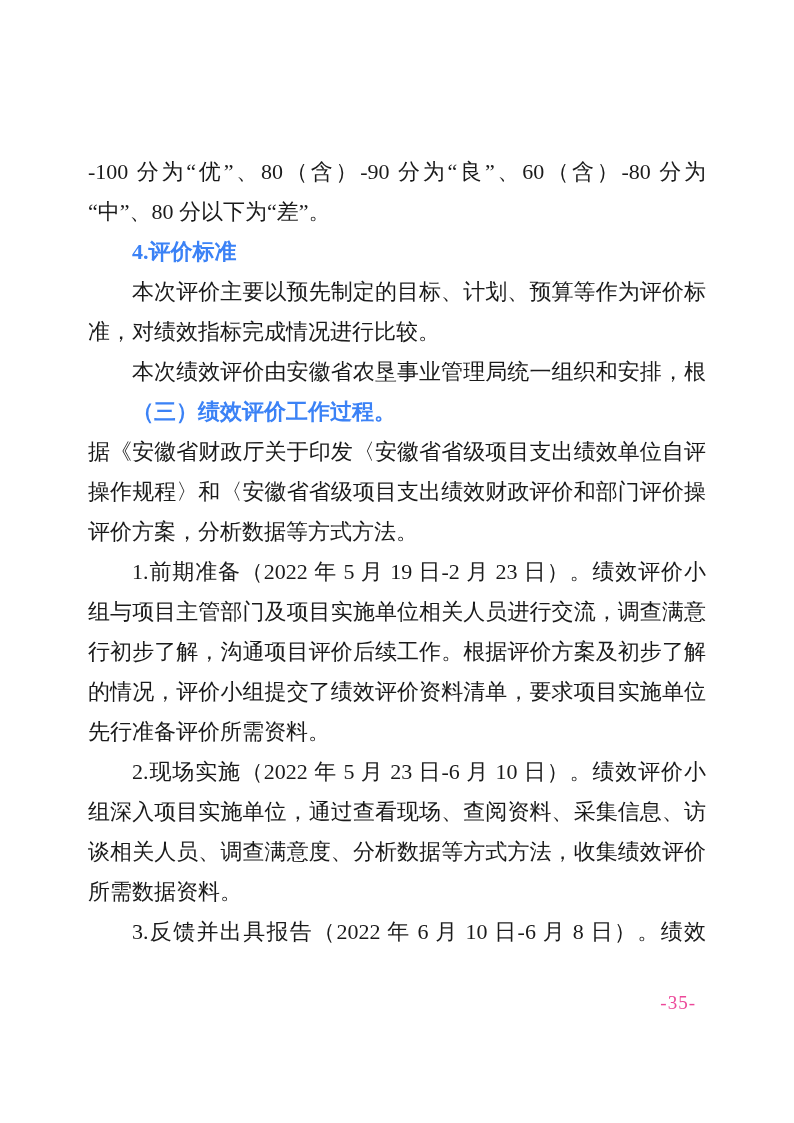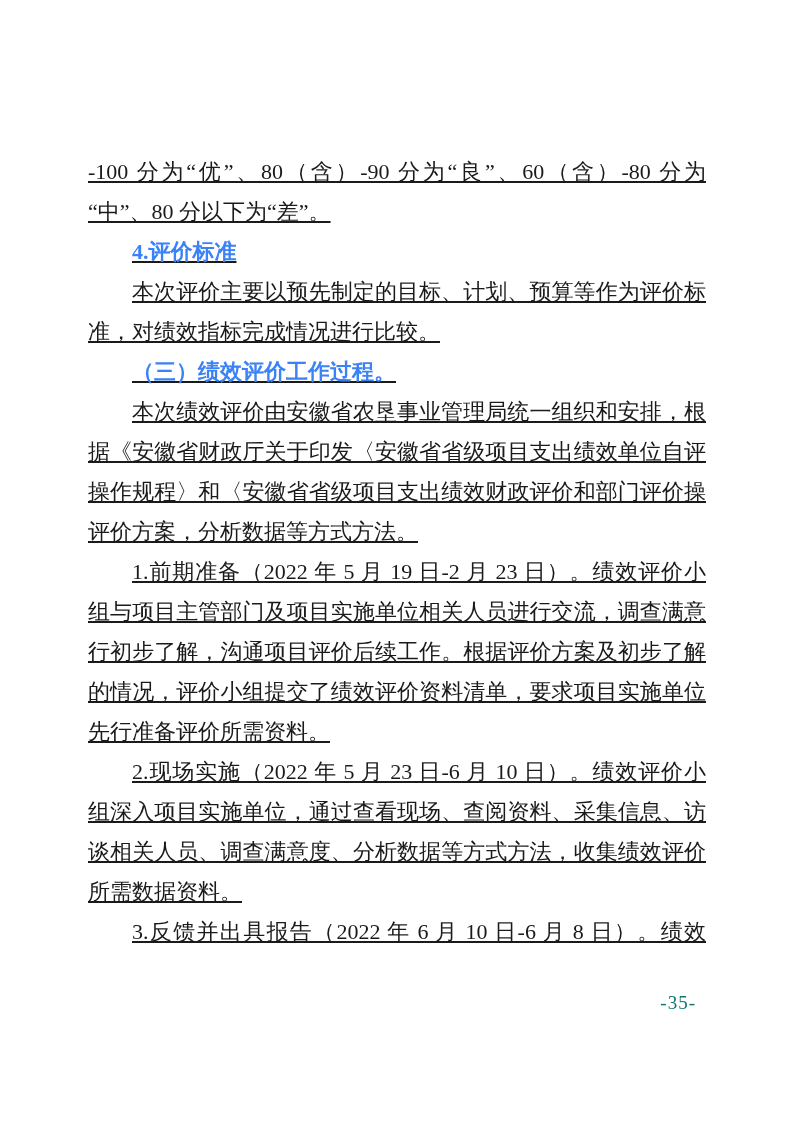--- a/index.html
+++ b/index.html
@@ -14,21 +14,20 @@
     height: 1123px;
     background: #ffffff;
     overflow: hidden;
   }
   .text-block {
     position: absolute;
     left: 88px;
     top: 152px;
     width: 618px;
     color: #1a1a1a;
-    text-decoration: underline;
   }
   .line {
     height: 40px;
     line-height: 40px;
     font-size: 22px;
     text-align: left;
     white-space: pre-wrap;
     overflow: hidden;
   }
   .line.justify {
@@ -41,36 +40,36 @@
   .line.bold {
     font-weight: 700;
     color: #3b82f6;
   }
   .page-number {
     position: absolute;
     top: 990px;
     right: 98px;
     font-size: 19px;
     line-height: 26px;
-    color: #0f766e;
+    color: #ec4899;
     letter-spacing: 1px;
   }
 </style>
 </head>
 <body>
 
 <div class="page">
   <div class="text-block">
       <div class="line justify">-100 分为“优”、80（含）-90 分为“良”、60（含）-80 分为</div>
       <div class="line">“中”、80 分以下为“差”。</div>
       <div class="line bold indent">4.评价标准</div>
       <div class="line indent justify">本次评价主要以预先制定的目标、计划、预算等作为评价标</div>
       <div class="line">准，对绩效指标完成情况进行比较。</div>
+      <div class="line indent justify">本次绩效评价由安徽省农垦事业管理局统一组织和安排，根</div>
       <div class="line bold indent">（三）绩效评价工作过程。</div>
-      <div class="line indent justify">本次绩效评价由安徽省农垦事业管理局统一组织和安排，根</div>
       <div class="line justify">据《安徽省财政厅关于印发〈安徽省省级项目支出绩效单位自评</div>
       <div class="line justify">操作规程〉和〈安徽省省级项目支出绩效财政评价和部门评价操</div>
       <div class="line">评价方案，分析数据等方式方法。</div>
       <div class="line indent justify">1.前期准备（2022 年 5 月 19 日-2 月 23 日）。绩效评价小</div>
       <div class="line justify">组与项目主管部门及项目实施单位相关人员进行交流，调查满意度</div>
       <div class="line justify">行初步了解，沟通项目评价后续工作。根据评价方案及初步了解</div>
       <div class="line justify">的情况，评价小组提交了绩效评价资料清单，要求项目实施单位</div>
       <div class="line">先行准备评价所需资料。</div>
       <div class="line indent justify">2.现场实施（2022 年 5 月 23 日-6 月 10 日）。绩效评价小</div>
       <div class="line justify">组深入项目实施单位，通过查看现场、查阅资料、采集信息、访</div>

